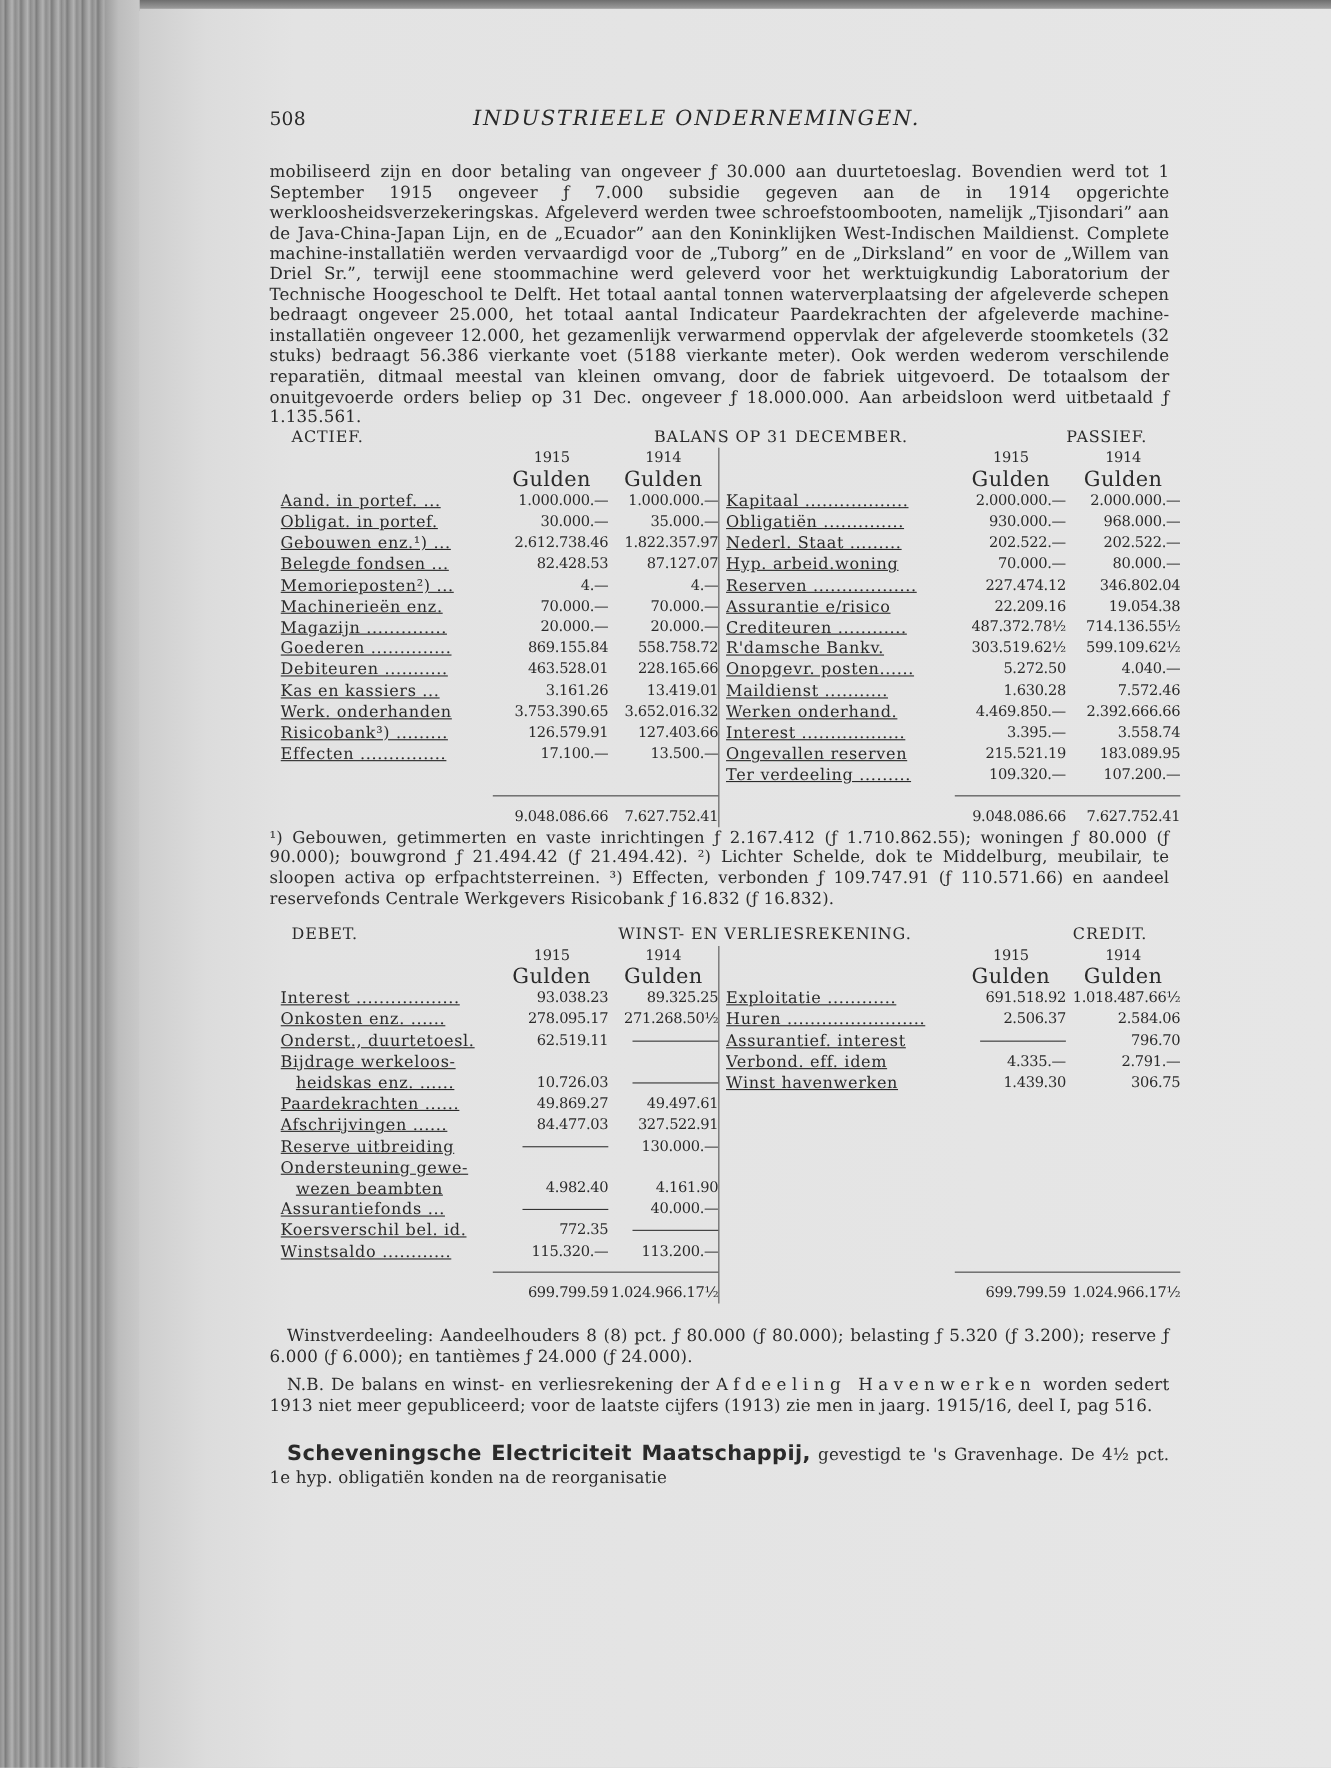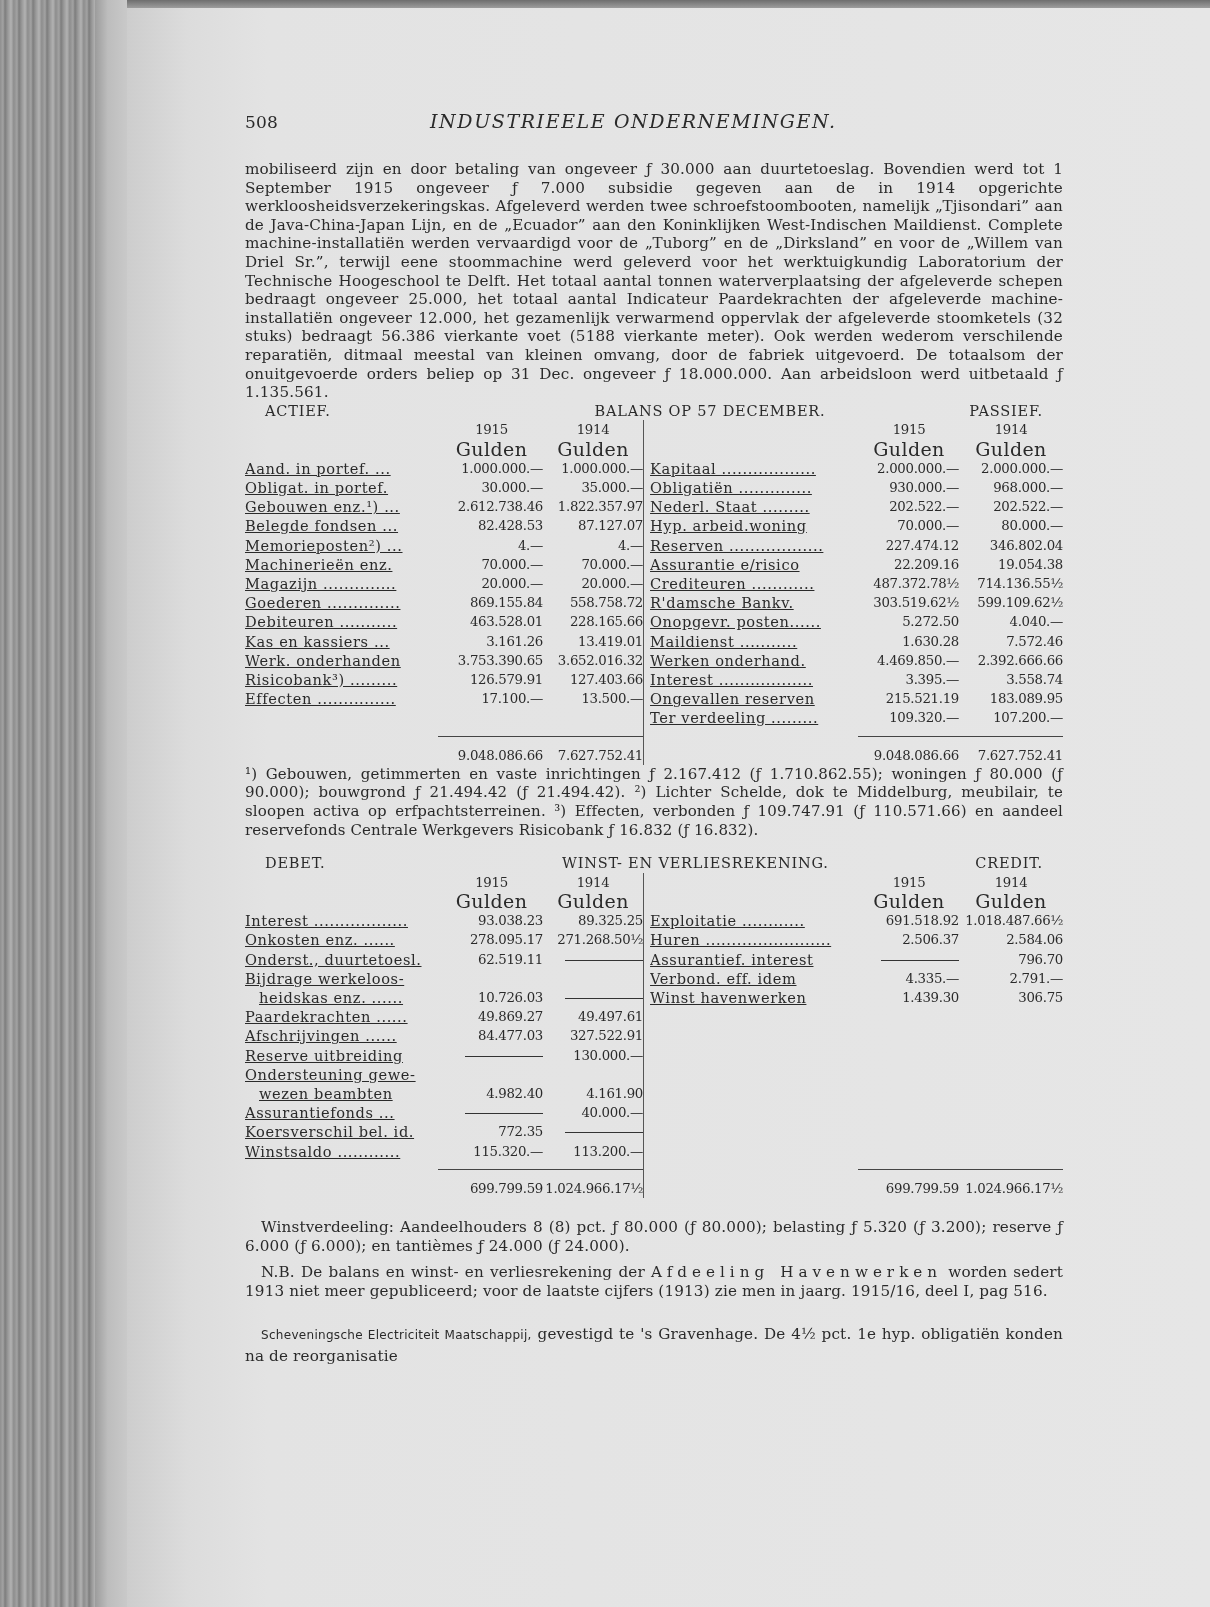--- a/index.html
+++ b/index.html
@@ -19,74 +19,74 @@
   }
   .top-edge {
     position: absolute; left: 0; top: 0; width: 1210px; height: 10px;
     background: linear-gradient(180deg, #6e6e6e, #a9a9a9);
   }
   .page {
     position: absolute; left: 127px; top: 8px; width: 1083px; height: 1599px;
     background: linear-gradient(90deg, #cdcdcd 0px, #dcdcdc 60px, #e3e3e3 140px, #e6e6e6 100%);
   }
   .content {
-    position: absolute; left: 245px; top: 112px; width: 818px;
+    position: absolute; left: 245px; top: 99px; width: 818px;
     font-size: 15.2px; line-height: 18.6px; letter-spacing: 0.15px;
   }
   .running-head { display: flex; align-items: baseline; height: 40px; }
   .page-number { font-size: 17px; width: 185px; }
   .head-title { font-style: italic; font-size: 19px; letter-spacing: 1.6px; }
   .para { text-align: justify; margin: 8px 0 0 0; }
   .para.indent { text-indent: 16px; }
 
   .table-title {
     display: flex; justify-content: space-between; font-size: 14.5px;
     letter-spacing: 0.8px; margin-top: 0; padding: 0 20px 0 20px;
   }
-  .fin-table { display: flex; width: 818px; font-size: 14.6px; line-height: 19.2px; }
+  .fin-table { display: flex; width: 818px; font-size: 14.6px; line-height: 19.2px; margin-left: 10px; }
   .fin-half { position: relative; }
   .fin-half.left { width: 400px; border-right: 1.5px solid #555; }
   .fin-half.right { width: 415px; padding-left: 6px; }
   .row { display: flex; white-space: nowrap; }
   .row .lbl { flex: 1; overflow: hidden; letter-spacing: 0.6px; text-decoration: underline; }
   .row .lbl.sub { padding-left: 14px; }
   .row .v { width: 103px; text-align: right; font-size: 13.3px; letter-spacing: -0.3px; }
   .row .v2 { width: 100px; text-align: right; font-size: 13.3px; letter-spacing: -0.3px; }
   .fin-half.right .row .v { width: 100px; }
   .fin-half.right .row .v2 { width: 104px; }
   .row .hdr { font-size: 19px; letter-spacing: 0.4px; }
   .yr { font-size: 13.5px; }
   .dash { display: inline-block; width: 78px; border-top: 1.2px solid #333; vertical-align: middle; }
   .rule-row { display: flex; justify-content: flex-end; height: 18px; align-items: center; }
   .rule { width: 205px; border-top: 1.2px solid #444; }
   .total-row .v, .total-row .v2 { font-size: 13.3px; }
   .footnotes { text-align: justify; font-size: 15px; line-height: 18.6px; margin-top: 0; }
   .sp { letter-spacing: 5px; }
   .company { margin-top: 24px; font-size: 15.2px; line-height: 21px; text-align: justify; }
-  .company .name { font-family: "DejaVu Sans", "Liberation Sans", sans-serif; font-weight: normal; font-size: 12px; letter-spacing: 0.3px; }
+  .company .name { font-family: "DejaVu Sans", "Liberation Sans", sans-serif; font-weight: bold; font-size: 19px; letter-spacing: 0.3px; }
 </style>
 </head>
 <body>
 
 <div class="top-edge"></div>
 <div class="spine"></div>
 <div class="spine-edge"></div>
 <div class="page"></div>
 
 <div class="content">
   <div class="running-head">
     <span class="page-number">508</span>
     <span class="head-title">INDUSTRIEELE ONDERNEMINGEN.</span>
   </div>
 
   <p class="para">mobiliseerd zijn en door betaling van ongeveer ƒ 30.000 aan duurtetoeslag. Bovendien werd tot 1 September 1915 ongeveer ƒ 7.000 subsidie gegeven aan de in 1914 opgerichte werkloosheidsverzekeringskas. Afgeleverd werden twee schroefstoombooten, namelijk „Tjisondari” aan de Java-China-Japan Lijn, en de „Ecuador” aan den Koninklijken West-Indischen Maildienst. Complete machine-installatiën werden vervaardigd voor de „Tuborg” en de „Dirksland” en voor de „Willem van Driel Sr.”, terwijl eene stoommachine werd geleverd voor het werktuigkundig Laboratorium der Technische Hoogeschool te Delft. Het totaal aantal tonnen waterverplaatsing der afgeleverde schepen bedraagt ongeveer 25.000, het totaal aantal Indicateur Paardekrachten der afgeleverde machine-installatiën ongeveer 12.000, het gezamenlijk verwarmend oppervlak der afgeleverde stoomketels (32 stuks) bedraagt 56.386 vierkante voet (5188 vierkante meter). Ook werden wederom verschilende reparatiën, ditmaal meestal van kleinen omvang, door de fabriek uitgevoerd. De totaalsom der onuitgevoerde orders beliep op 31 Dec. ongeveer ƒ 18.000.000. Aan arbeidsloon werd uitbetaald ƒ 1.135.561.</p>
 
   <div class="table-title">
     <span>ACTIEF.</span>
-    <span style="margin-left:120px">BALANS OP 57 DECEMBER.</span>
+    <span style="margin-left:120px">BALANS OP 31 DECEMBER.</span>
     <span>PASSIEF.</span>
   </div>
 
   <div class="fin-table">
     <div class="fin-half left">
       <div class="row">
         <span class="lbl"></span>
         <span class="v yr" style="text-align:center">1915</span>
         <span class="v2 yr" style="text-align:center">1914</span>
       </div>

